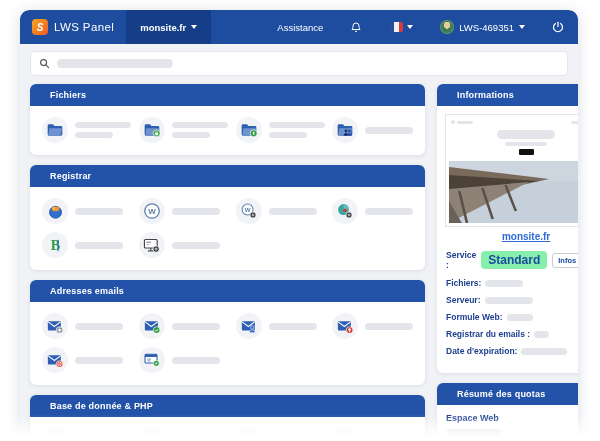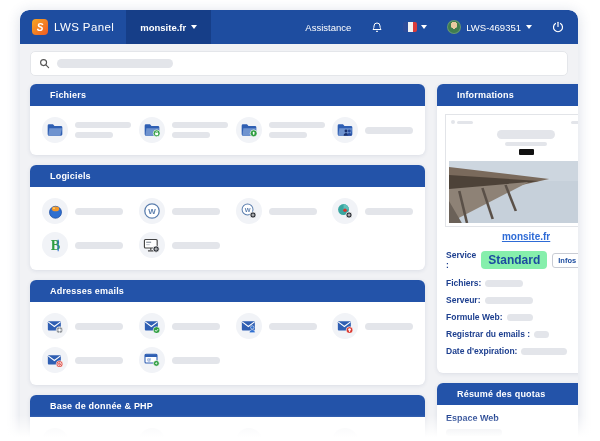--- a/index.html
+++ b/index.html
@@ -13,21 +13,21 @@
   .navbar { height:34px; background:#1e4da0; display:flex; align-items:center;
     color:#fff; font-size:9.5px; border-radius:9px 9px 0 0; }
   .brand { display:flex; align-items:center; gap:6px; padding:0 12px 0 12px; }
   .brand-icon { width:16px; height:16px; border-radius:4px;
     background:linear-gradient(135deg,#f7a823,#ef5a24); display:flex;
     align-items:center; justify-content:center; color:#fff; font-weight:bold;
     font-size:10px; font-style:italic; }
   .brand-text { font-size:11.5px; letter-spacing:.4px; color:#fff; }
   .site-tab { background:#163e88; height:34px; display:flex; align-items:center;
     gap:5px; padding:0 14px; font-size:9.5px; font-weight:bold; cursor:pointer; }
-  .nav-right { margin-left:auto; display:flex; align-items:center; gap:20px;
+  .nav-right { margin-left:auto; display:flex; align-items:center; gap:27px;
     padding-right:14px; }
   .nav-link { font-size:9.5px; cursor:pointer; }
   .caret { width:0; height:0; border-left:3px solid transparent;
     border-right:3px solid transparent; border-top:4px solid #fff; display:inline-block; }
   .flag { width:14px; height:10px; border-radius:2px; overflow:hidden;
     display:inline-flex; }
   .flag i { flex:1; } .flag i:nth-child(1){background:#2b4c9b;}
   .flag i:nth-child(2){background:#f2f2f2;} .flag i:nth-child(3){background:#d93a3a;}
   .account { display:flex; align-items:center; gap:5px; cursor:pointer; }
   .avatar { width:14px; height:14px; border-radius:50%;
@@ -217,21 +217,21 @@
                   </svg>
                 </span>
                 <div class="bars">
                   <span class="skel barS"></span>
                 </div>
               </div>
             </div>
           </div>
         </div>
         <div class="card">
-          <div class="card-head">Logiciels</div>
+          <div class="card-head">Registrar</div>
           <div class="sec-body">
             <div class="sec-row">
               <div class="cell">
                 <span class="icon-circle">
                   <svg width="15" height="15" viewBox="0 0 20 20">
     <circle cx="10" cy="11" r="8" fill="#2f6fd0"></circle>
                     <circle cx="10" cy="11" r="8" fill="none" stroke="#1d4da0"></circle>
     <ellipse cx="10" cy="6.5" rx="5" ry="3.2" fill="#f2982b"></ellipse>
                     <circle cx="8" cy="5.5" r="1.2" fill="#ffd46b"></circle>
                   </svg>

